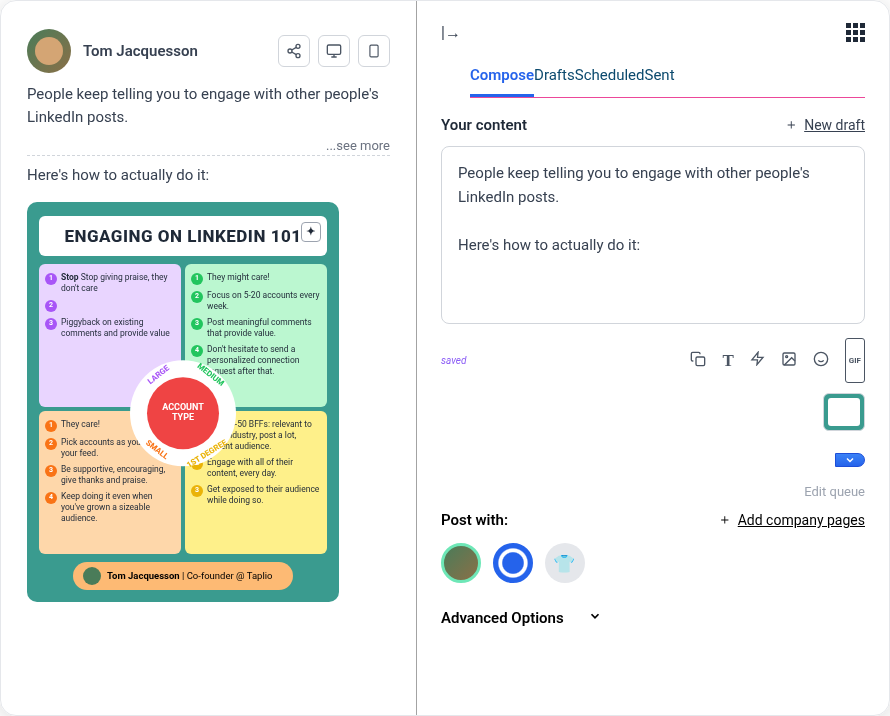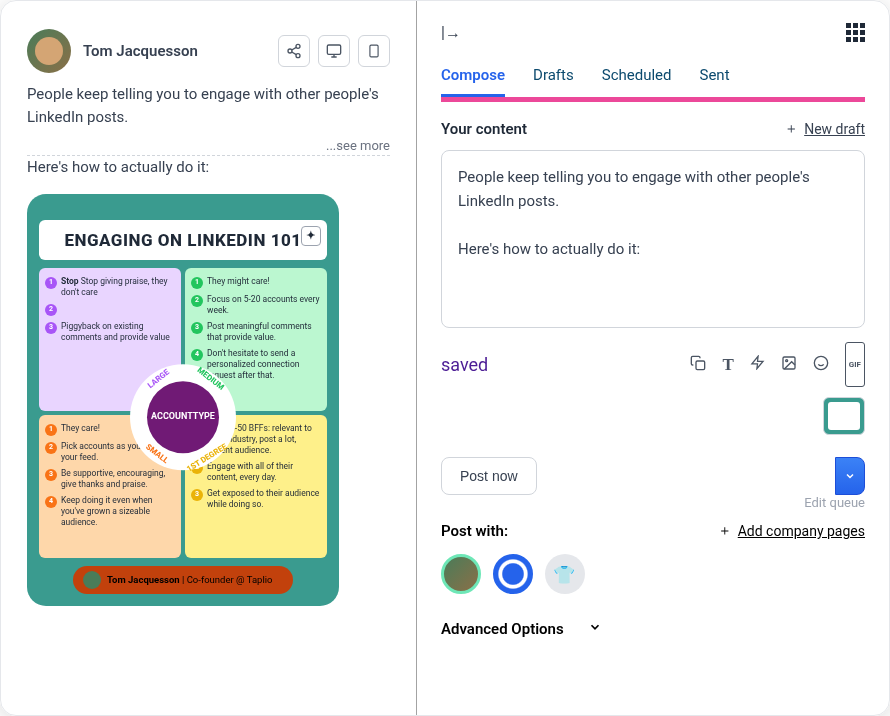--- a/index.html
+++ b/index.html
@@ -80,32 +80,32 @@
   font-size: 15px;
   line-height: 1.55;
   margin-bottom: 8px;
 }
 .see-more {
   text-align: right;
   color: #6b7280;
   font-size: 13px;
   border-bottom: 1px dashed #d1d5db;
   padding-bottom: 2px;
-  margin-bottom: 2px;
+  margin-bottom: 10px;
 }
 .post-followup {
   color: #374151;
   font-size: 15px;
   margin-bottom: 18px;
 }
 .infographic {
   width: 312px;
   background: #3a9b8f;
-  border-radius: 19px;
-  padding: 26px 12px 12px;
+  border-radius: 10px;
+  padding: 14px 12px 12px;
   position: relative;
 }
 .ig-title {
   background: #fff;
   border-radius: 6px;
   padding: 10px 12px;
   font-weight: 800;
   font-size: 17px;
   text-align: center;
   letter-spacing: 0.5px;
@@ -166,39 +166,39 @@
   transform: translate(-50%, -46%);
   width: 106px; height: 106px;
   background: #fff;
   border-radius: 50%;
   display: flex;
   align-items: center;
   justify-content: center;
 }
 .ig-inner {
   width: 72px; height: 72px;
-  background: #701a75;
+  background: #ef4444;
   border-radius: 50%;
   color: #fff;
   display: flex;
-  flex-direction: row;
+  flex-direction: column;
   align-items: center;
   justify-content: center;
   font-size: 9px;
   font-weight: 700;
   line-height: 1.1;
 }
 .ig-ring-label {
   position: absolute;
   font-size: 8px;
   font-weight: 800;
 }
 .ig-footer {
   margin-top: 8px;
-  background: #c2410c;
+  background: #fdba74;
   border-radius: 20px;
   padding: 5px 10px;
   display: flex;
   align-items: center;
   gap: 6px;
   font-size: 9.5px;
   width: 220px;
   margin-left: auto;
   margin-right: auto;
 }
@@ -220,23 +220,23 @@
 }
 .grid-icon {
   display: grid;
   grid-template-columns: repeat(3, 5px);
   gap: 2px;
   cursor: pointer;
 }
 .grid-icon span { width: 5px; height: 5px; background: #1f2937; }
 .tabs {
   display: flex;
-  gap: 28px;
-  border-bottom: 5px solid #ec4899;
+  border-bottom: 1px solid #ec4899;
   margin-bottom: 18px;
+  margin-left: 29px;
 }
 .tab {
   padding-bottom: 10px;
   font-size: 15px;
   color: #0c4a6e;
   cursor: pointer;
 }
 .tab.active {
   color: #2563eb;
   font-weight: 600;
@@ -272,22 +272,23 @@
   min-height: 178px;
   white-space: pre-wrap;
 }
 .editor-footer {
   display: flex;
   justify-content: space-between;
   align-items: center;
   margin-top: 14px;
 }
 .saved {
-  color: #4c1d95;
-  font-size: 18px;
+  color: #8b5cf6;
+  font-style: italic;
+  font-size: 10px;
 }
 .editor-tools {
   display: flex;
   gap: 16px;
   align-items: center;
   color: #4b5563;
 }
 .editor-tools > * { cursor: pointer; }
 .gif-badge {
   border: 1.5px solid #4b5563;
@@ -349,21 +350,21 @@
   display: flex;
   align-items: center;
   justify-content: center;
   cursor: pointer;
   margin-left: -8px;
 }
 .edit-queue {
   text-align: right;
   font-size: 13px;
   color: #9ca3af;
-  margin-top: 0;
+  margin-top: 17px;
   cursor: pointer;
 }
 .post-with-row {
   display: flex;
   justify-content: space-between;
   align-items: center;
   margin-top: 12px;
 }
 .post-with-label {
   font-weight: 600;
@@ -582,21 +583,20 @@
               <line x1="9" y1="9" x2="9.01" y2="9"></line>
               <line x1="15" y1="9" x2="15.01" y2="9"></line>
             </svg></span>
         <span class="gif-badge">GIF</span>
       </div>
     </div>
 
     <div class="thumb"></div>
 
     <div class="publish-row">
-      <button class="post-now-btn">Post now</button>
       <div class="spacer"></div>
       <div class="queue-drop">
         <svg width="12" height="12" viewBox="0 0 24 24" fill="none" stroke="currentColor" stroke-width="3">
             <polyline points="6 9 12 15 18 9"></polyline>
           </svg>
       </div>
     </div>
 
     <div class="edit-queue">Edit queue</div>
 

